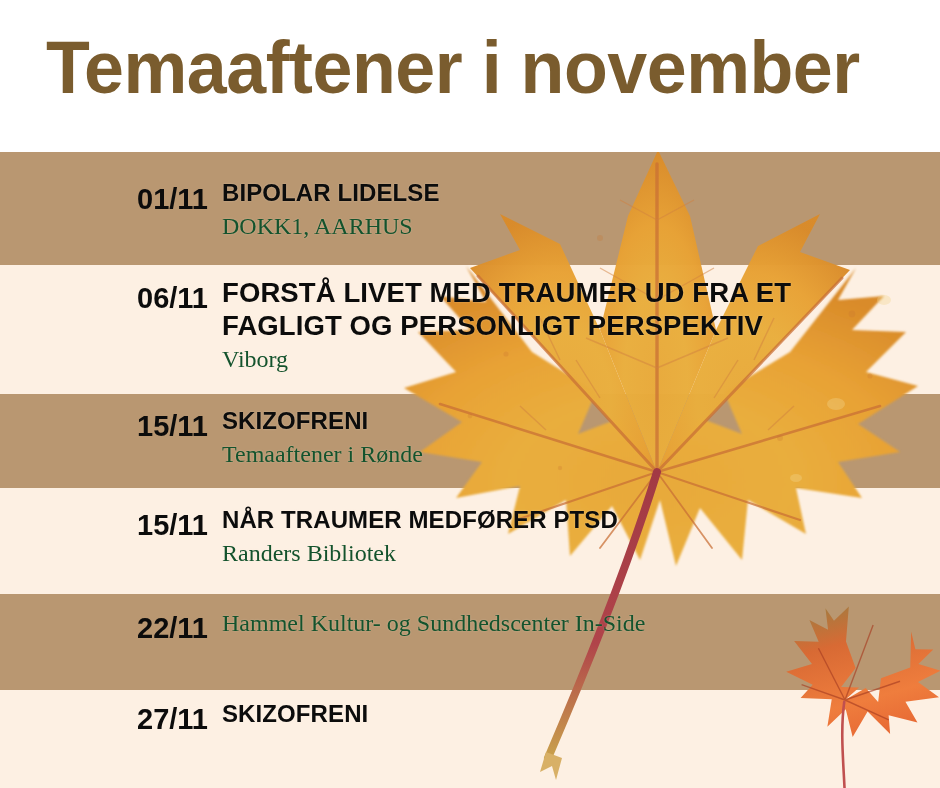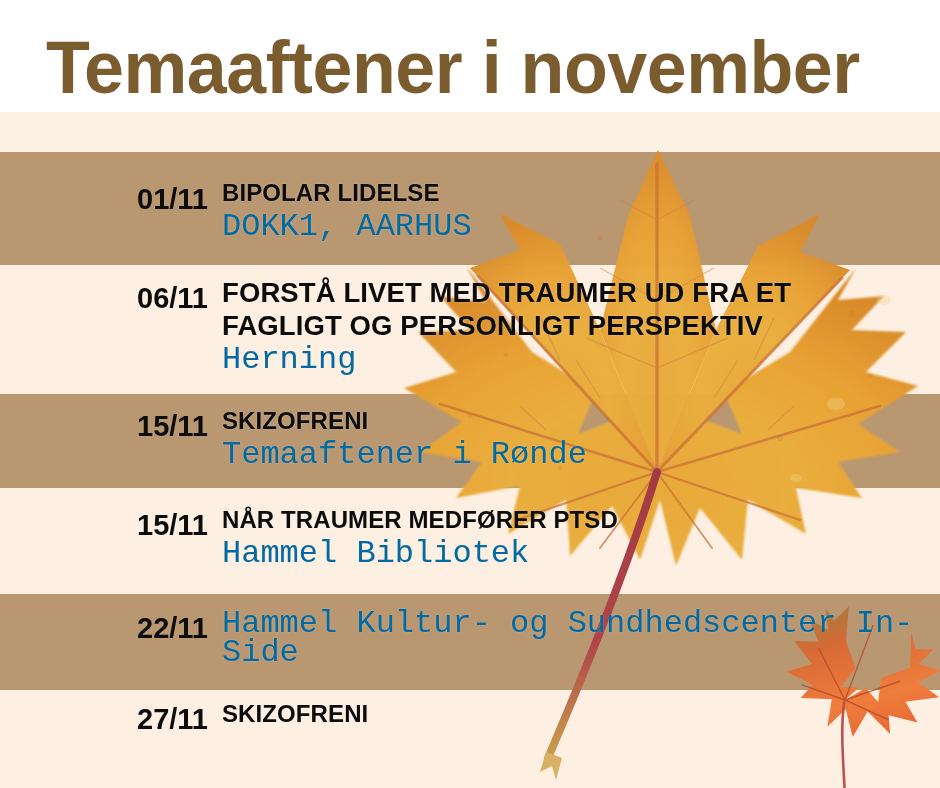--- a/index.html
+++ b/index.html
@@ -11,21 +11,21 @@
   }
   #poster{
     position:relative;
     width:940px;height:788px;
     background:#fdf1e4;
     overflow:hidden;
   }
 
   
   #header{
-    position:absolute;left:0;top:0;width:940px;height:112px;
+    position:absolute;left:0;top:0;width:940px;height:152px;
     background:#ffffff;
     z-index:6;
   }
   #poster-title{
     position:absolute;left:46px;top:28px;
     width:860px;
     font-family:"Liberation Sans Narrow","Liberation Sans",sans-serif;
     font-weight:700;
     font-size:74px;
     line-height:80px;
@@ -72,25 +72,25 @@
     font-size:24px;
     line-height:33px;
     letter-spacing:0.1px;
     color:#0c0c0c;
     white-space:pre-line;
     text-shadow:0 0 2px rgba(253,240,227,0.35);
   }
   .row-heading.wide{font-size:27.5px;}
   .row-place{
     margin-top:3px;
-    font-family:Liberation Mono, monospace;
+    font-family:Liberation Serif, serif;
     font-weight:400;
-    font-size:32px;
+    font-size:24px;
     line-height:29px;
-    color:#0369a1;
+    color:#14532d;
     text-shadow:0 0 2px rgba(253,240,227,0.35);
   }
 
   
   #row-0 .row-date{top:182px;}
   #row-0 .row-body{top:176px;}
   #row-1 .row-date{top:281px;}
   #row-1 .row-body{top:276px;}
   #row-2 .row-date{top:409px;}
   #row-2 .row-body{top:404px;}
@@ -237,37 +237,37 @@
         <div class="row-heading">BIPOLAR LIDELSE</div>
         <div class="row-place">DOKK1, AARHUS</div>
       </div>
     </div>
 
     <div class="row" id="row-1">
       <div class="row-date">06/11</div>
       <div class="row-body">
         <div class="row-heading wide">FORSTÅ LIVET MED TRAUMER UD FRA ET
 FAGLIGT OG PERSONLIGT PERSPEKTIV</div>
-        <div class="row-place">Herning</div>
+        <div class="row-place">Viborg</div>
       </div>
     </div>
 
     <div class="row" id="row-2">
       <div class="row-date">15/11</div>
       <div class="row-body">
         <div class="row-heading">SKIZOFRENI</div>
         <div class="row-place">Temaaftener i Rønde</div>
       </div>
     </div>
 
     <div class="row" id="row-3">
       <div class="row-date">15/11</div>
       <div class="row-body">
         <div class="row-heading">NÅR TRAUMER MEDFØRER PTSD</div>
-        <div class="row-place">Hammel Bibliotek</div>
+        <div class="row-place">Randers Bibliotek</div>
       </div>
     </div>
 
     <div class="row" id="row-4">
       <div class="row-date">22/11</div>
       <div class="row-body">
         <div class="row-place">Hammel Kultur- og Sundhedscenter In-Side</div>
       </div>
     </div>
 

